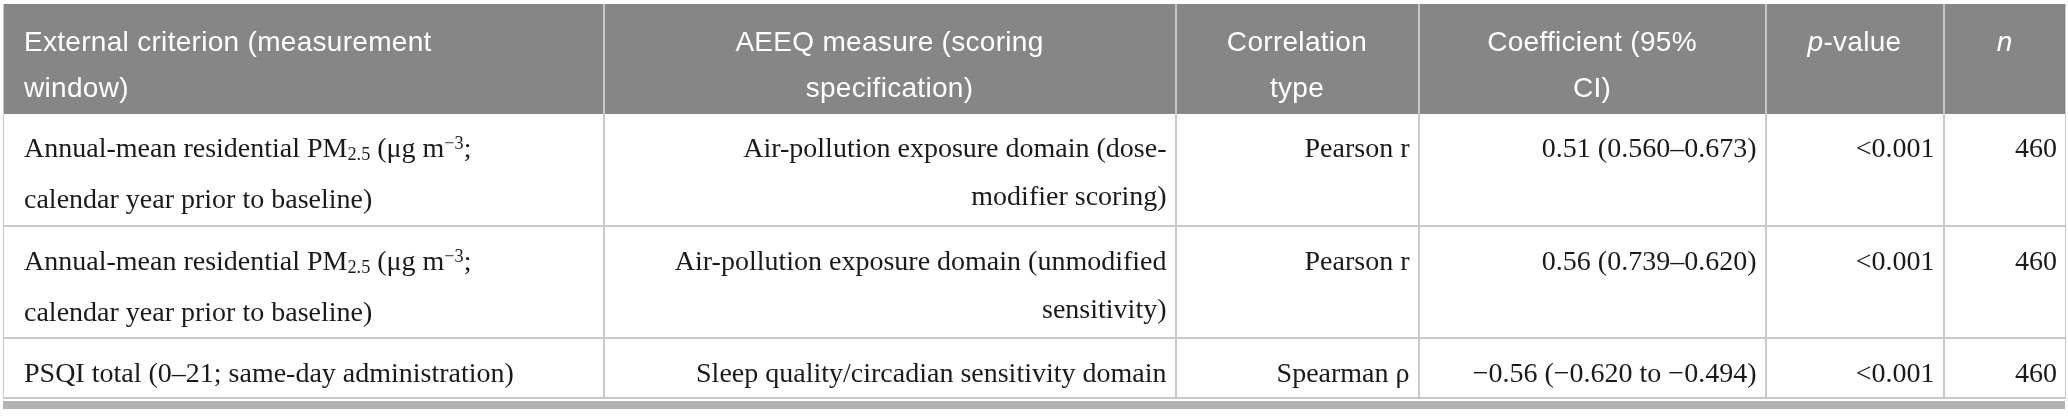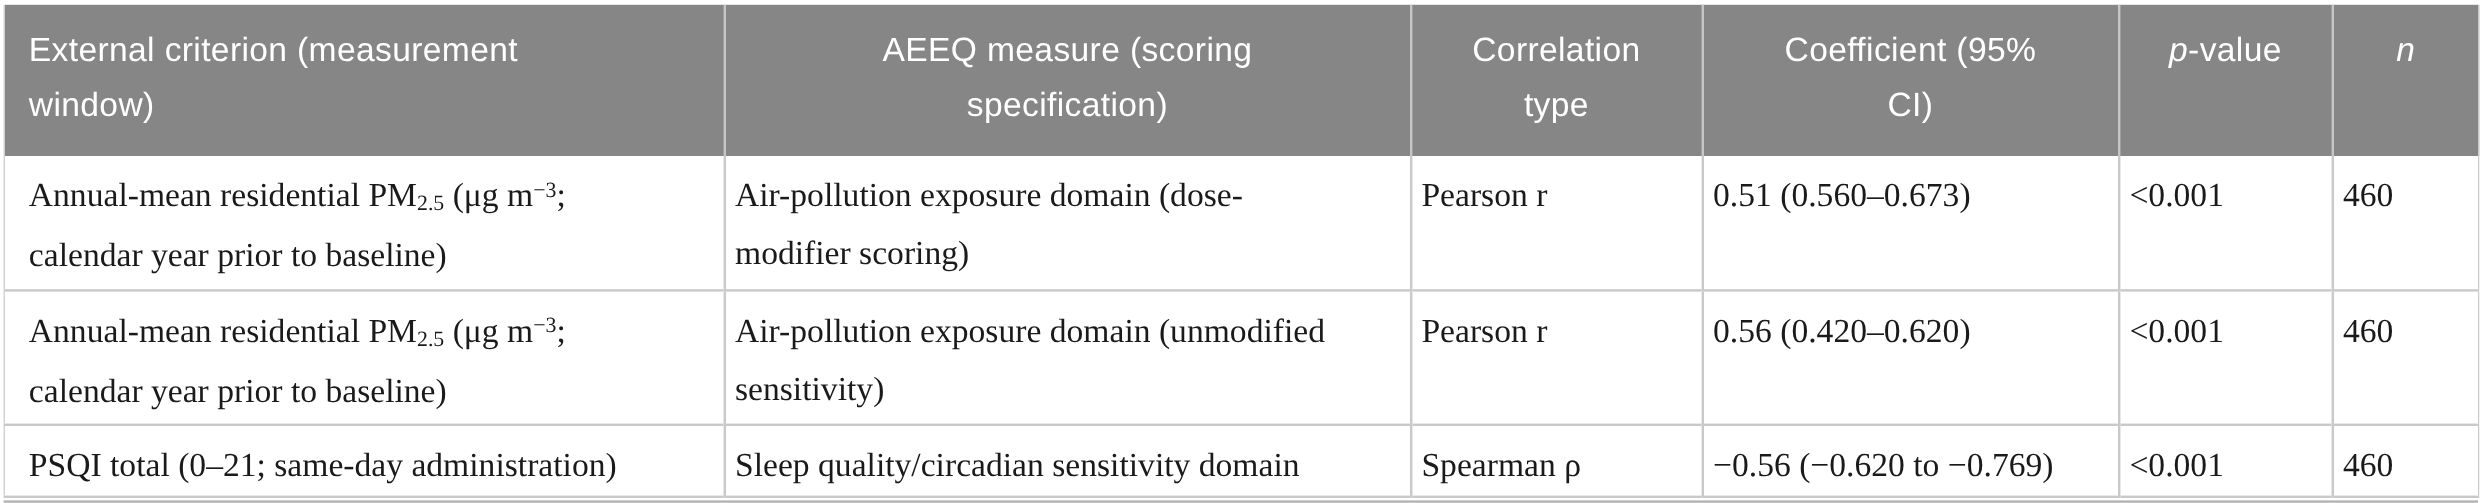--- a/index.html
+++ b/index.html
@@ -23,36 +23,36 @@
   thead th{
     background:var(--header-bg);
     color:var(--header-text);
     font-family:"Liberation Sans","DejaVu Sans",sans-serif;
     font-size:28px;
     font-weight:400;
     letter-spacing:0.3px;
     line-height:46px;
     vertical-align:top;
     padding:15px 8px 0 8px;
-    height:126px;
+    height:110px;
     box-sizing:border-box;
     text-align:center;
     border-left:2px solid #c6c6c6;
   }
   thead th:first-child{border-left:none;text-align:left;padding-left:20px;}
   thead th i{font-style:italic;}
   tbody td{
     font-family:"Liberation Serif","DejaVu Serif",serif;
     font-size:28px;
     color:var(--body-text);
     line-height:48px;
     vertical-align:top;
     padding:10px 8px 0 8px;
     box-sizing:border-box;
-    text-align:left;
+    text-align:right;
     border-left:2px solid var(--grid);
   }
   tbody td:first-child{border-left:none;text-align:left;padding-left:20px;}
   tbody tr{border-top:2px solid var(--grid);}
   tbody tr:first-child{border-top:none;}
   tbody tr.row-tall{height:112px;margin-top:31px;}
   tbody tr.row-short{height:50px;}
   tbody{border-bottom:2px solid var(--grid);}
   sub{font-size:0.65em;vertical-align:baseline;position:relative;top:0.18em;}
   sup{font-size:0.65em;vertical-align:baseline;position:relative;top:-0.45em;}
@@ -89,28 +89,28 @@
         <td>Air-pollution exposure domain (dose-<br>modifier scoring)</td>
         <td>Pearson r</td>
         <td>0.51 (0.560–0.673)</td>
         <td>&lt;0.001</td>
         <td>460</td>
       </tr>
       <tr class="row-tall">
         <td>Annual-mean residential PM<sub>2.5</sub> (μg m<sup>−3</sup>;<br>calendar year prior to baseline)</td>
         <td>Air-pollution exposure domain (unmodified<br>sensitivity)</td>
         <td>Pearson r</td>
-        <td>0.56 (0.420–0.620)</td>
+        <td>0.56 (0.739–0.620)</td>
         <td>&lt;0.001</td>
         <td>460</td>
       </tr>
       <tr class="row-short">
         <td>PSQI total (0–21; same-day administration)</td>
         <td>Sleep quality/circadian sensitivity domain</td>
         <td>Spearman ρ</td>
-        <td>−0.56 (−0.620 to −0.769)</td>
+        <td>−0.56 (−0.620 to −0.494)</td>
         <td>&lt;0.001</td>
         <td>460</td>
       </tr>
     </tbody>
   </table>
   <div class="bottom-rule"></div>
 </div>
 
 </body></html>

